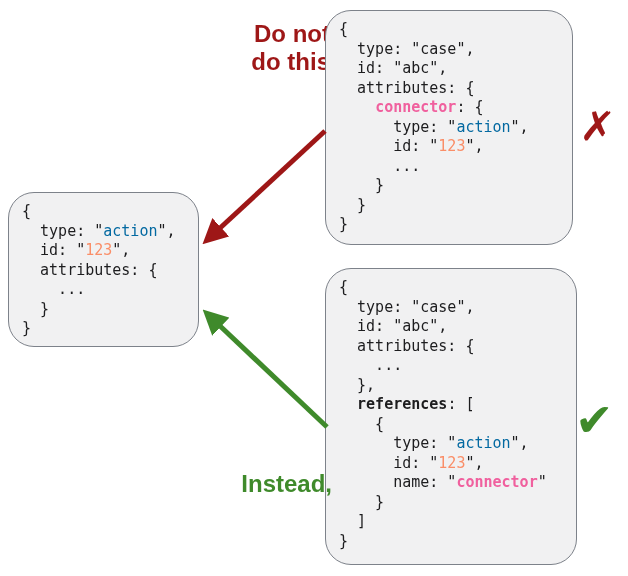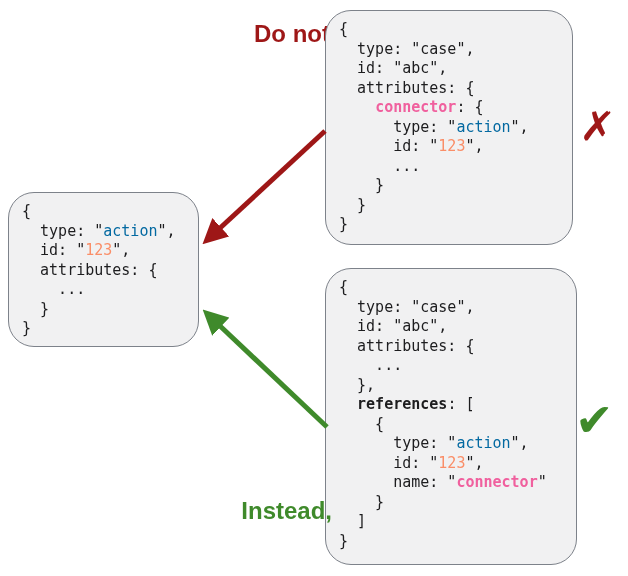--- a/index.html
+++ b/index.html
@@ -37,21 +37,21 @@
 
   .caption {
     position: absolute;
     width: 130px;
     text-align: right;
     font-weight: bold;
     font-size: 24px;
     line-height: 28px;
   }
   #caption-do-not  { left: 200px; top: 20px;  color: #9e1717; }
-  #caption-instead { left: 202px; top: 497px; color: #3f8a2b; }
+  #caption-instead { left: 202px; top: 470px; color: #3f8a2b; }
 
   .mark {
     position: absolute;
     font-family: "DejaVu Sans", sans-serif;
     font-weight: bold;
   }
   #cross-mark { left: 580px; top: 102px; font-size: 42px; color: #9e1717; transform: rotate(4deg); }
   #check-mark { left: 575px; top: 393px; font-size: 46px; color: #3f8a2b; }
 
   #arrow-layer {
@@ -61,20 +61,21 @@
     pointer-events: none;
   }
 </style>
 </head>
 <body>
 
 <div class="canvas">
 
   <div class="caption" id="caption-do-not">
     <div>Do not</div>
+    <div>do this</div>
   </div>
 
   <div class="code-box" id="box-action">
       <div class="code-line"><span>{</span></div>
       <div class="code-line"><span>  type: "</span><span class="c-blue">action</span><span>",</span></div>
       <div class="code-line"><span>  id: "</span><span class="c-orange">123</span><span>",</span></div>
       <div class="code-line"><span>  attributes: {</span></div>
       <div class="code-line"><span>    ...</span></div>
       <div class="code-line"><span>  }</span></div>
       <div class="code-line"><span>}</span></div>

